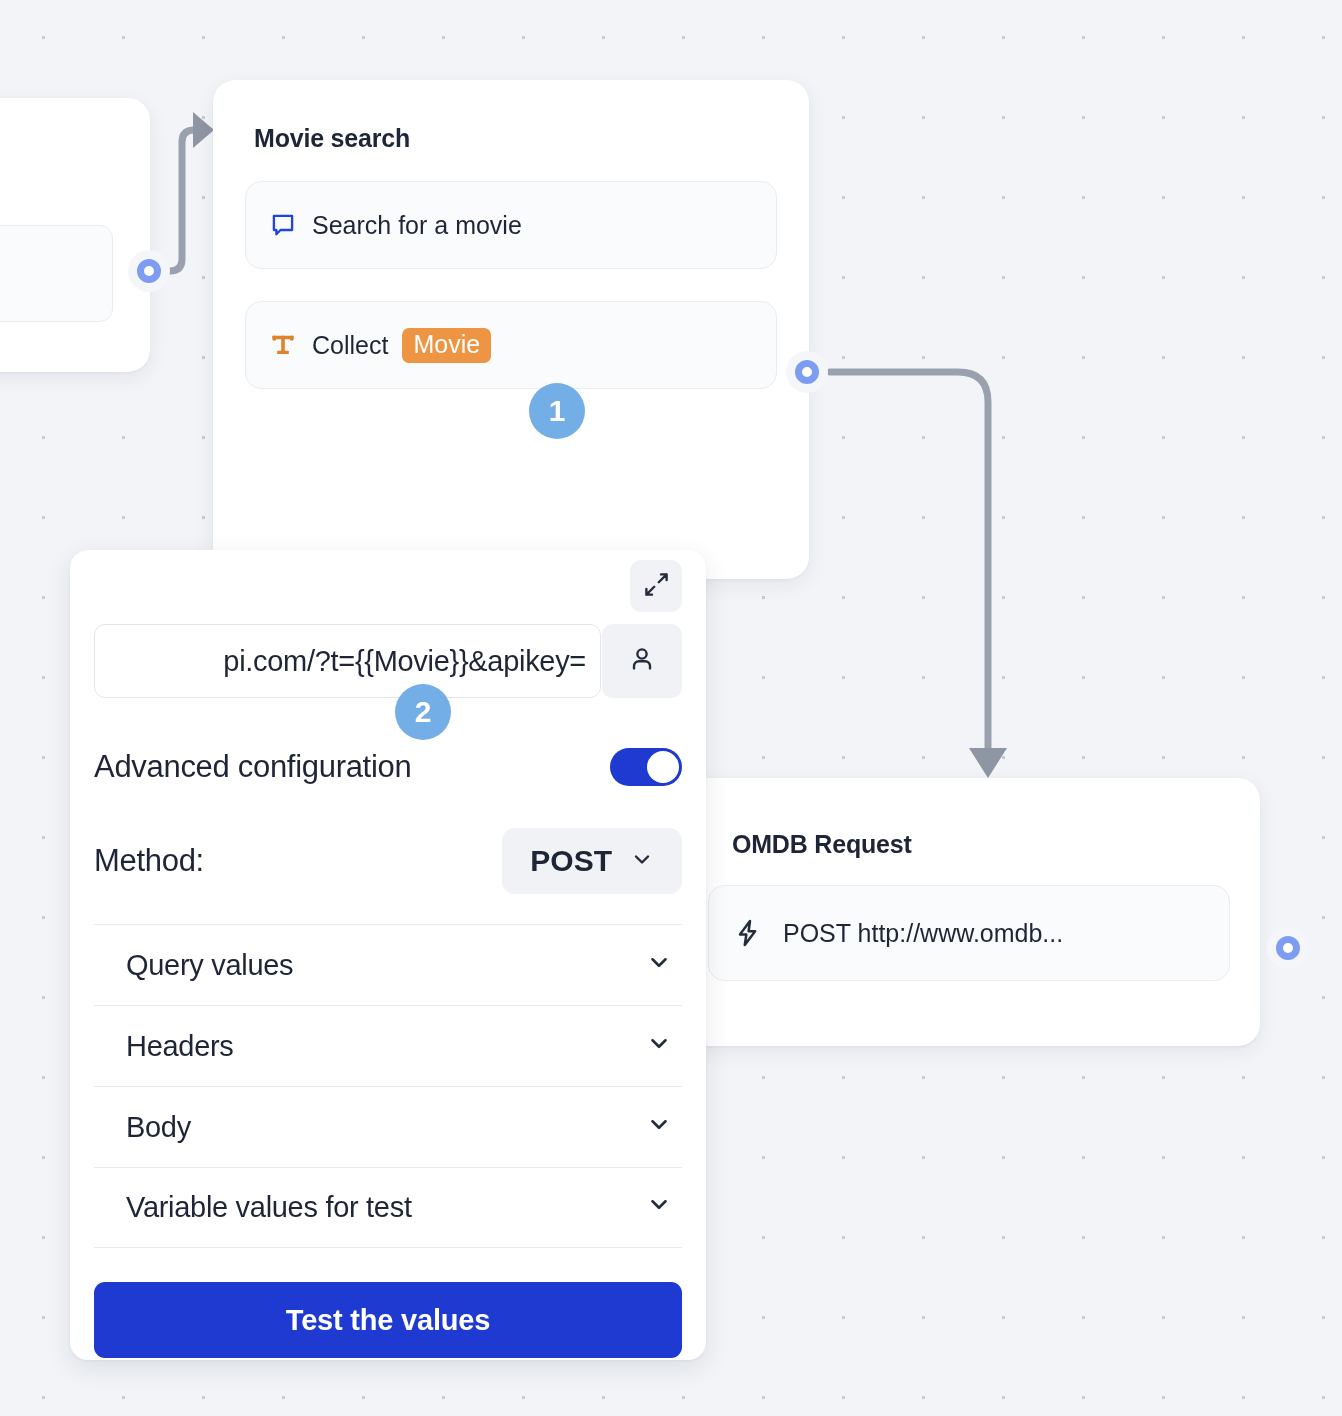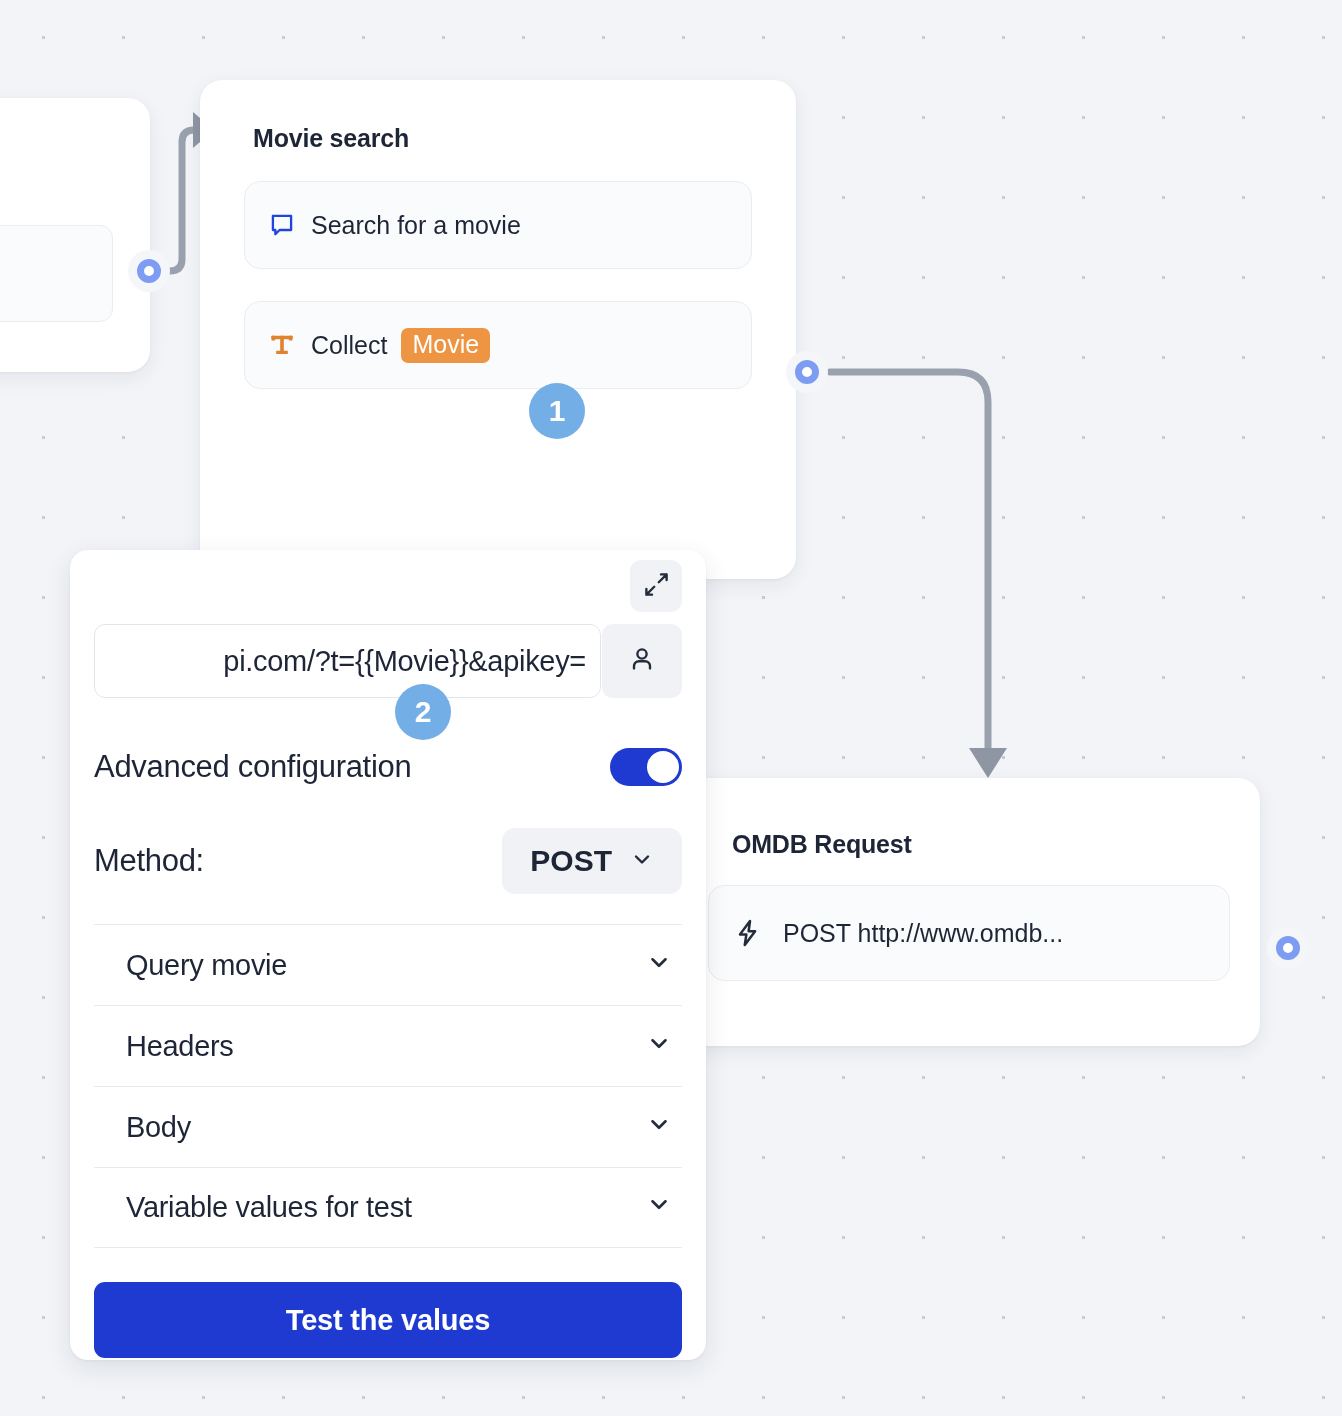--- a/index.html
+++ b/index.html
@@ -100,21 +100,21 @@
   #node-prev .inner-box {
     position: absolute;
     left: 16px; top: 127px;
     width: 157px; height: 97px;
     background: #fafbfc;
     border: 1px solid #e9ecf1;
     border-radius: 13px;
   }
 
   
-  #node-movie { left: 200px; top: 80px; width: 596px; height: 499px; padding: 34px 44px; }
+  #node-movie { left: 213px; top: 80px; width: 596px; height: 499px; padding: 34px 32px; }
   #node-movie .node-title { margin: 10px 0 28px 9px; }
   #node-movie .node-row + .node-row { margin-top: 32px; }
 
   
   #node-omdb { left: 678px; top: 778px; width: 582px; height: 268px; padding: 30px 30px; }
   #node-omdb .node-title { margin: 22px 0 26px 24px; }
   #node-omdb .node-row { height: 96px; gap: 20px; padding: 0 24px; }
 
   
   #config-panel {
@@ -335,21 +335,21 @@
         <span>
           <svg width="24" height="24" viewBox="0 0 24 24" fill="none" stroke="#242c3c" stroke-width="2.4" stroke-linecap="round" stroke-linejoin="round">
             <path d="M6 9.5l6 6 6-6"></path>
           </svg>
         </span>
       </span>
     </div>
 
     <div class="accordion">
       <div class="acc-item">
-        <span>Query movie</span>
+        <span>Query values</span>
         <span>
           <svg width="26" height="26" viewBox="0 0 24 24" fill="none" stroke="#242c3c" stroke-width="2.4" stroke-linecap="round" stroke-linejoin="round">
               <path d="M6 9.5l6 6 6-6"></path>
             </svg>
         </span>
       </div>
       <div class="acc-item">
         <span>Headers</span>
         <span>
           <svg width="26" height="26" viewBox="0 0 24 24" fill="none" stroke="#242c3c" stroke-width="2.4" stroke-linecap="round" stroke-linejoin="round">

